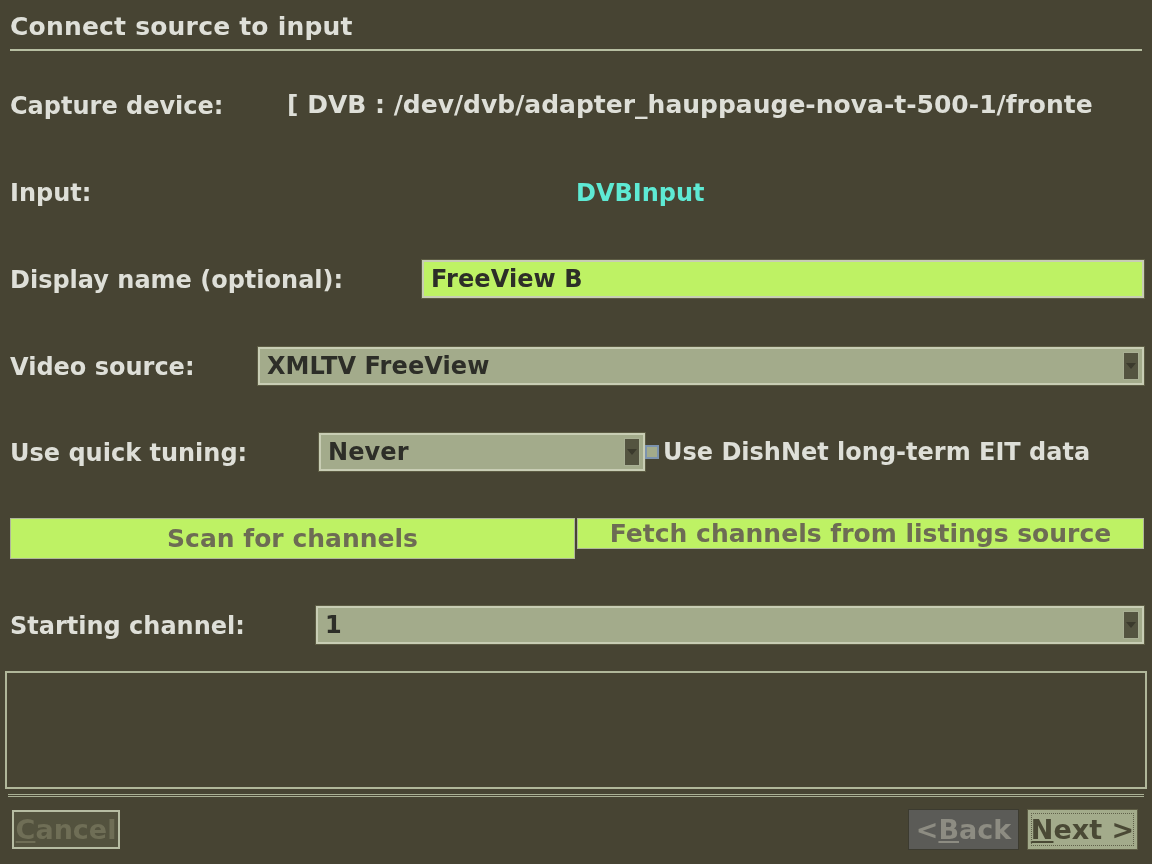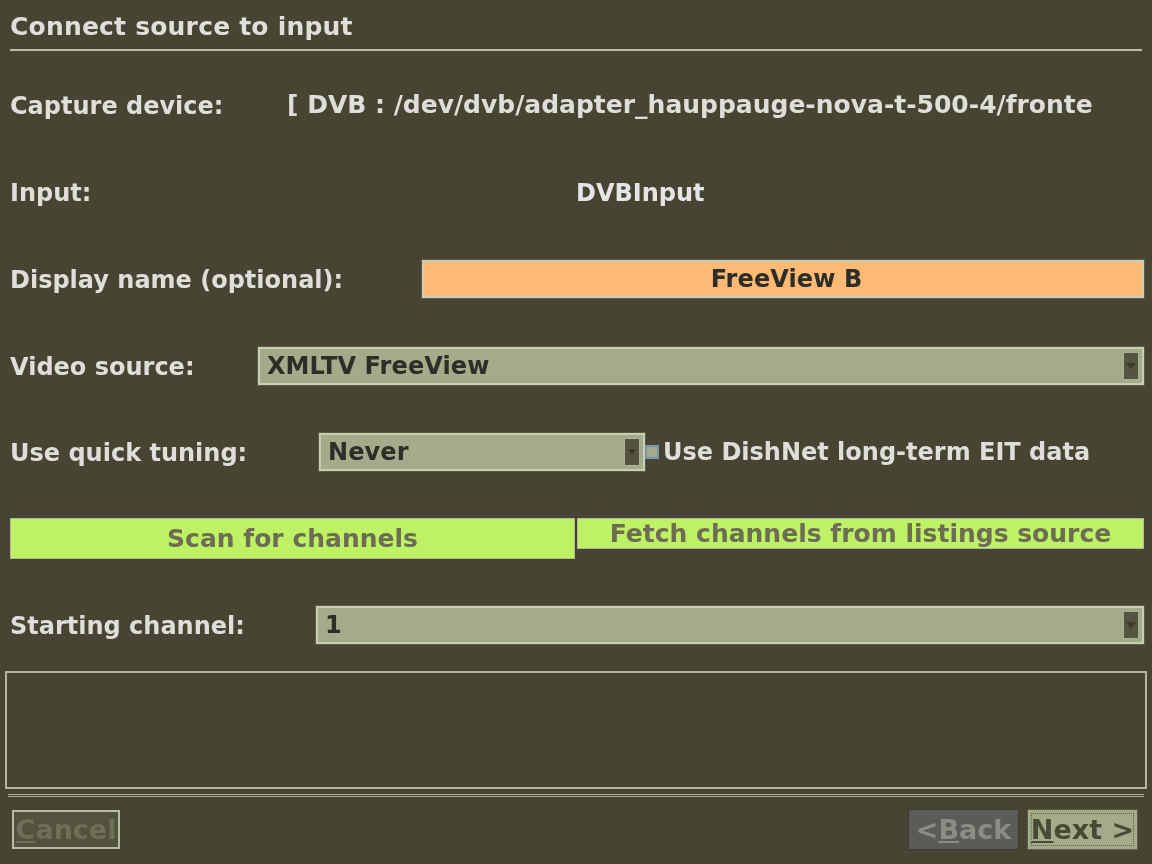--- a/index.html
+++ b/index.html
@@ -54,44 +54,43 @@
     font-size: 24px;
     font-weight: bold;
     color: #dedfd8;
     white-space: nowrap;
     line-height: 30px;
   }
   .static-value {
     position: absolute;
     font-size: 24px;
     font-weight: bold;
-    color: #e5e5e5;
+    color: #5eead4;
     white-space: nowrap;
     line-height: 30px;
   }
   .clipped-value {
     position: absolute;
     font-size: 25px;
     font-weight: bold;
     color: #dedfd8;
     white-space: nowrap;
     line-height: 30px;
     overflow: hidden;
   }
 
   
   .field {
     position: absolute;
     box-sizing: border-box;
-    background: #fdba74;
+    background: #bef264;
     border: 2px solid #c8cdb4;
     outline: 1px solid #5d5c44;
     display: flex;
     align-items: center;
-    justify-content: center;
   }
   .field-text {
     font-size: 24px;
     font-weight: bold;
     color: #2d2e28;
     padding-left: 7px;
     white-space: nowrap;
     letter-spacing: 0.1px;
   }
 
@@ -229,21 +228,21 @@
 </head>
 <body>
 
 <div class="title-bar">
   <div class="title-text">Connect source to input</div>
   <div class="title-rule"></div>
 </div>
 
 <div class="row" style="top:88px; height:40px;">
   <div class="label" style="left:10px; top:3px;">Capture device:</div>
-  <div class="clipped-value" style="left:287px; top:2px; width:865px;">[ DVB : /dev/dvb/adapter_hauppauge-nova-t-500-4/fronte</div>
+  <div class="clipped-value" style="left:287px; top:2px; width:865px;">[ DVB : /dev/dvb/adapter_hauppauge-nova-t-500-1/fronte</div>
 </div>
 
 <div class="row" style="top:176px; height:40px;">
   <div class="label" style="left:10px; top:2px;">Input:</div>
   <div class="static-value" style="left:576px; top:2px;">DVBInput</div>
 </div>
 
 <div class="row" style="top:260px; height:42px;">
   <div class="label" style="left:10px; top:5px;">Display name (optional):</div>
   <div class="field" style="left:422px; top:0px; width:722px; height:38px;">

